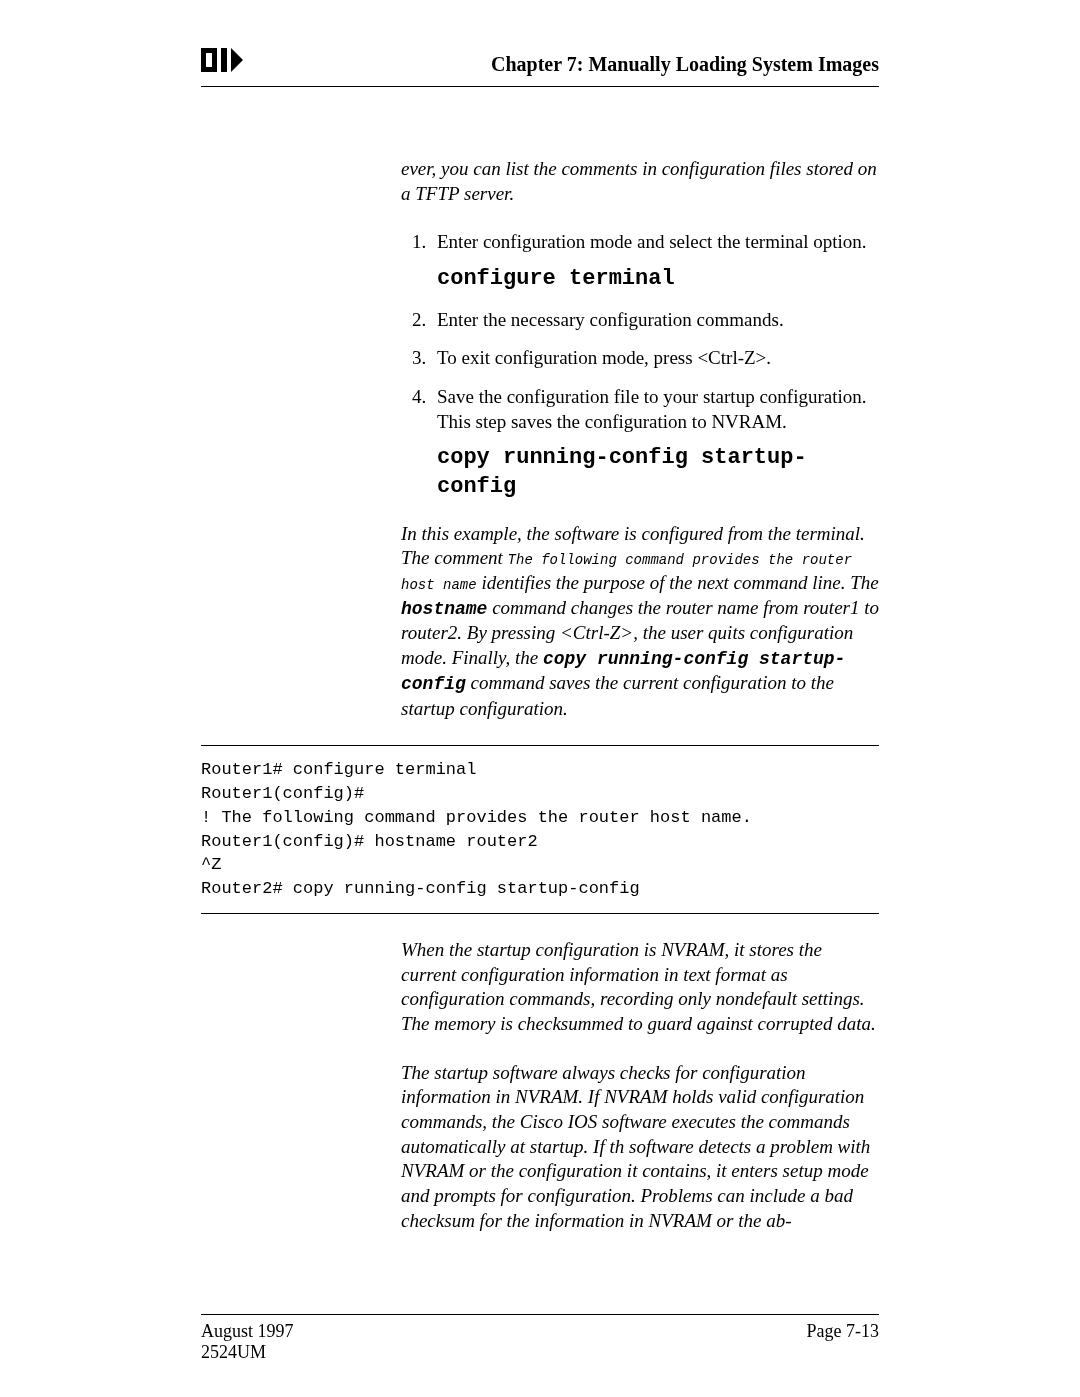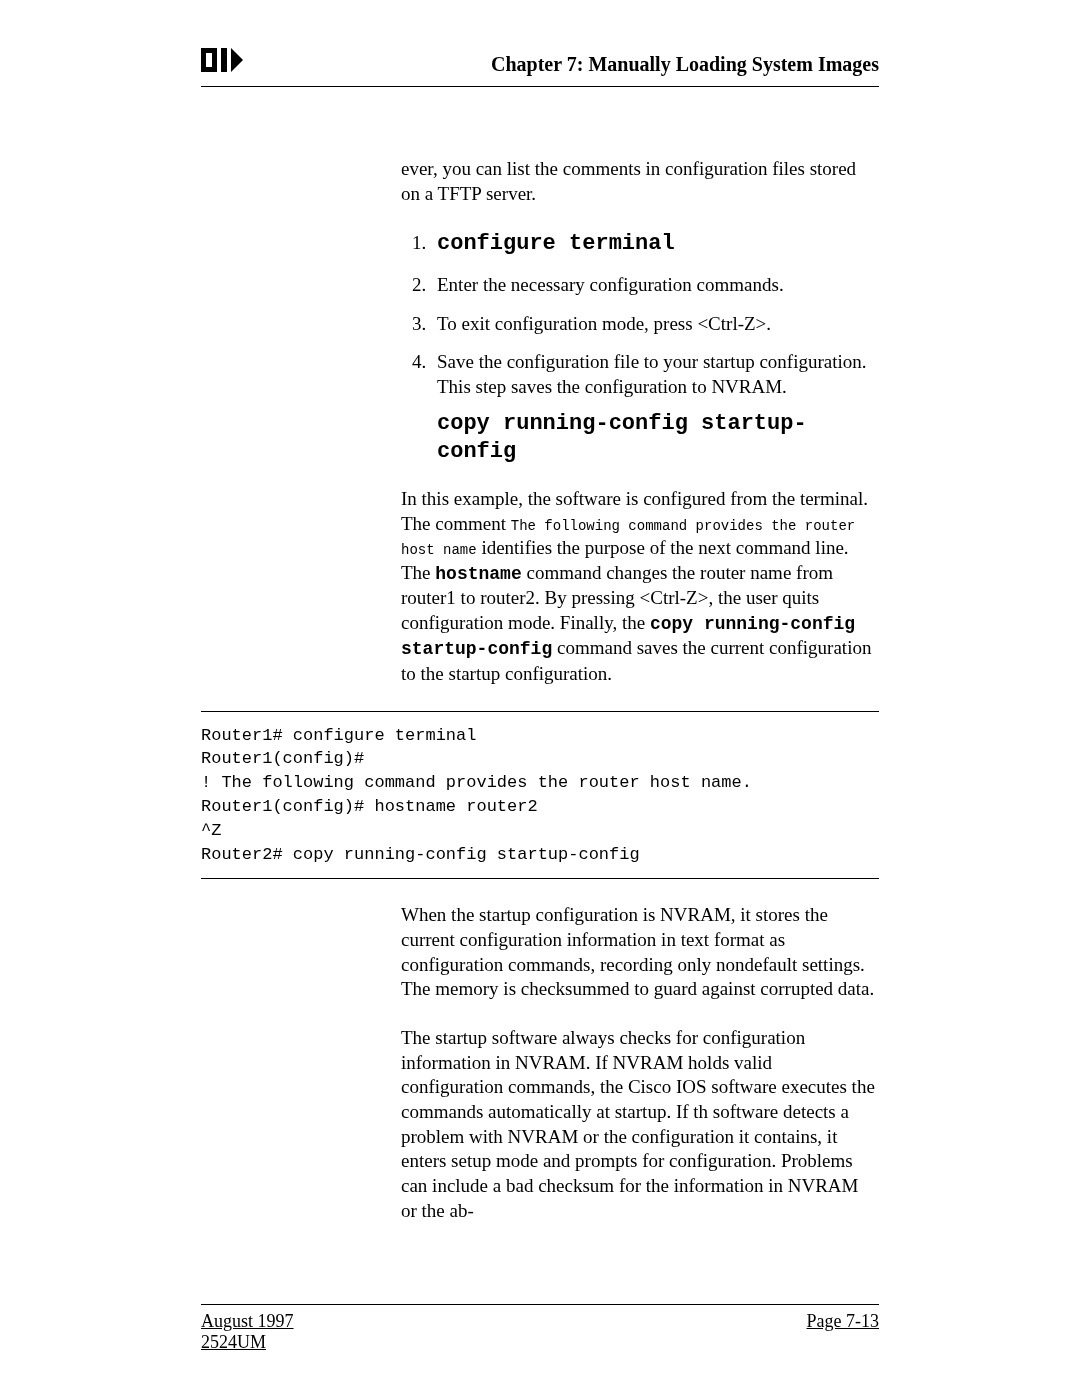--- a/index.html
+++ b/index.html
@@ -34,20 +34,21 @@
     font-weight: bold;
     font-size: 20px;
   }
   .body-col {
     margin-left: 200px;
   }
   .para {
     font-size: 19px;
     line-height: 1.3;
     margin: 0 0 24px 0;
+    font-style: italic;
   }
   .section-subhead {
     font-weight: bold;
     font-style: italic;
     font-size: 20px;
     margin: 32px 0 28px 0;
   }
   ol.steps {
     font-size: 19px;
     line-height: 1.3;
@@ -91,21 +92,20 @@
   }
   .footer-rule {
     border-top: 1px solid #000;
     margin-top: 80px;
   }
   .footer-row {
     display: flex;
     justify-content: space-between;
     font-size: 18px;
     padding-top: 6px;
-    text-decoration: underline;
   }
   .footer-left { }
   .footer-right { }
 </style>
 </head>
 <body>
 
 <div class="page">
 
   <div class="header-row">
@@ -120,20 +120,21 @@
     <div class="chapter-title">Chapter 7: Manually Loading System Images</div>
   </div>
 
   <div class="body-col">
     <p class="para">ever, you can list the comments in configuration files stored on a TFTP server.</p>
 
 
 
     <ol class="steps">
       <li>
+        <span>Enter configuration mode and select the terminal option.</span>
         <span class="cmd">configure terminal</span>
       </li>
       <li>
         <span>Enter the necessary configuration commands.</span>
       </li>
       <li>
         <span>To exit configuration mode, press &lt;Ctrl-Z&gt;.</span>
       </li>
       <li>
         <span>Save the configuration file to your startup configuration. This step saves the configuration to NVRAM.</span>

